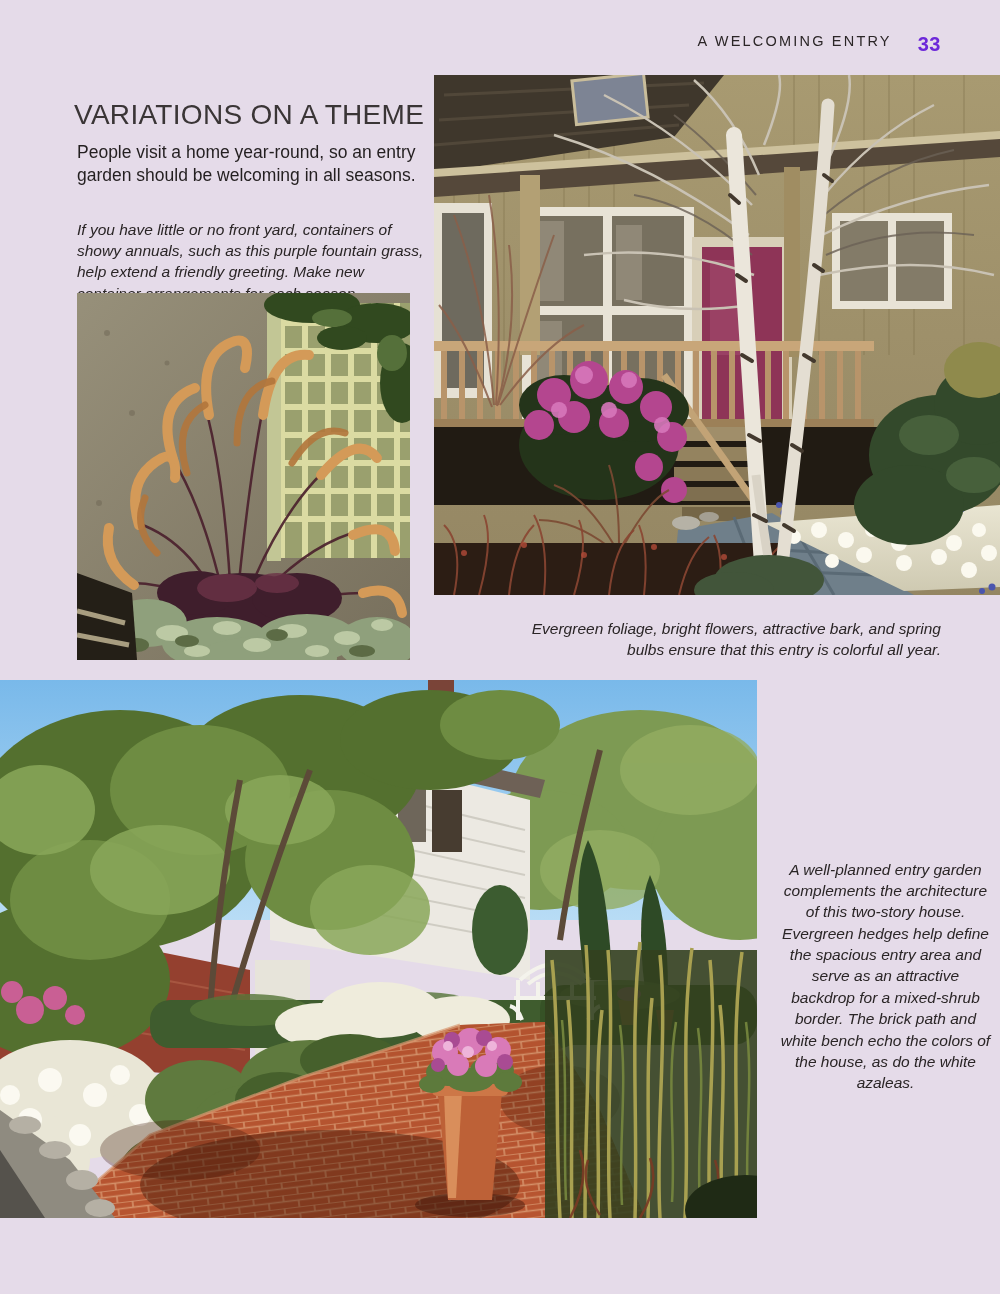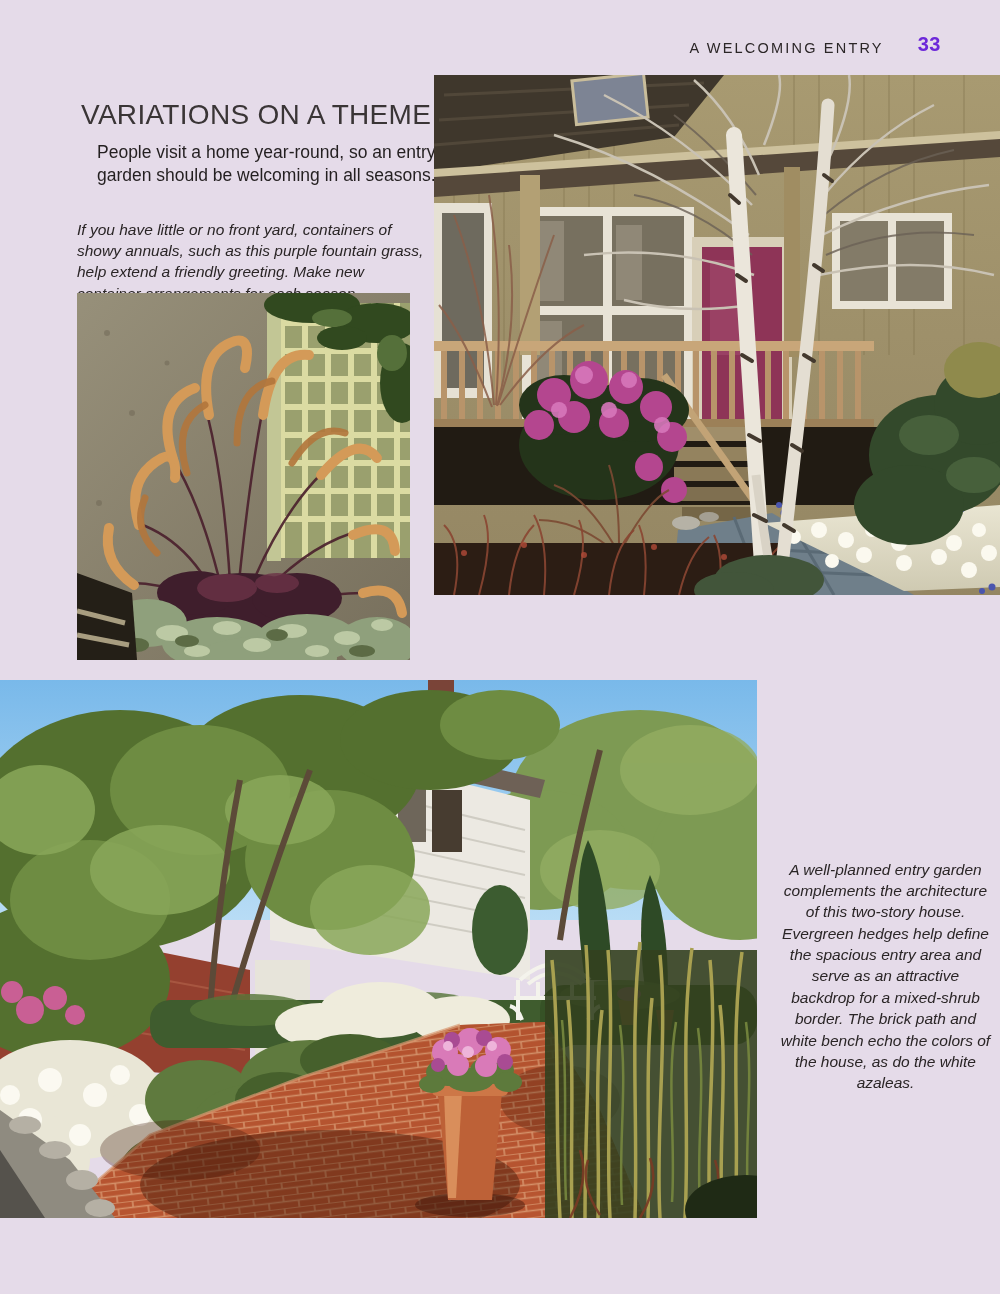--- a/index.html
+++ b/index.html
@@ -7,35 +7,35 @@
     width:1000px;height:1294px;
     background:#e5dbe9;
     font-family:"Liberation Sans", sans-serif;
     color:#262122;
     position:relative;
     overflow:hidden;
   }
   .page{position:absolute;inset:0;}
   .running-head{
     position:absolute;top:33px;right:59px;
-    display:flex;align-items:flex-end;gap:34px;
+    display:flex;align-items:flex-start;gap:26px;
   }
   .running-head .section{
     font-size:14.5px;letter-spacing:2.2px;color:#2b2627;font-weight:400;
   }
   .running-head .pagenum{
     font-size:20px;font-weight:700;color:#6d28d9;letter-spacing:.5px;
   }
   .title{
-    position:absolute;left:81px;top:80px;
+    position:absolute;left:74px;top:80px;
     font-size:28px;font-weight:400;color:#3a3536;letter-spacing:.3px;
   }
   .intro{
     position:absolute;left:77px;top:123px;width:370px;
-    font-size:17.5px;line-height:1.32;color:#231f20;margin-left:20px;
+    font-size:17.5px;line-height:1.32;color:#231f20;
   }
   .cap{font-style:italic;font-size:15.5px;line-height:1.38;color:#2a2526;}
   .cap-container{position:absolute;left:77px;top:203px;width:352px;}
   .cap-entry{position:absolute;right:59px;top:602px;width:430px;text-align:right;}
   .cap-path{position:absolute;left:779px;top:843px;width:213px;text-align:center;}
   figure{margin:0;position:absolute;overflow:hidden;}
   figure svg{display:block;width:100%;height:100%;}
   .ph-grass{left:77px;top:293px;width:333px;height:367px;}
   .ph-entry{left:434px;top:75px;width:566px;height:520px;}
   .ph-path{left:0px;top:680px;width:757px;height:538px;}
@@ -430,20 +430,21 @@
           <line x1="350" y1="450" x2="360" y2="456"></line>
       </g>
 
       <g fill="#42553a">
         <ellipse cx="335" cy="505" rx="55" ry="25"></ellipse>
           <ellipse cx="300" cy="515" rx="40" ry="18"></ellipse>
       </g>
     </svg>
   </figure>
 
+  <p class="cap cap-entry">Evergreen foliage, bright flowers, attractive bark, and spring bulbs ensure that this entry is colorful all year.</p>
 
   <figure class="ph-path" role="img" aria-label="Brick entry path with white garden bench, evergreen hedges, white azaleas and a terracotta pot of petunias before a white two-story house">
     <svg viewBox="0 0 757 538" preserveAspectRatio="none">
       <defs>
         <linearGradient id="sky3" x1="0" y1="0" x2="0" y2="1">
           <stop offset="0" stop-color="#79b9ea"></stop>
             <stop offset="1" stop-color="#b8dcf5"></stop>
         </linearGradient>
         <linearGradient id="brickpath" x1="0" y1="0" x2="0" y2="1">
           <stop offset="0" stop-color="#a8502c"></stop>

